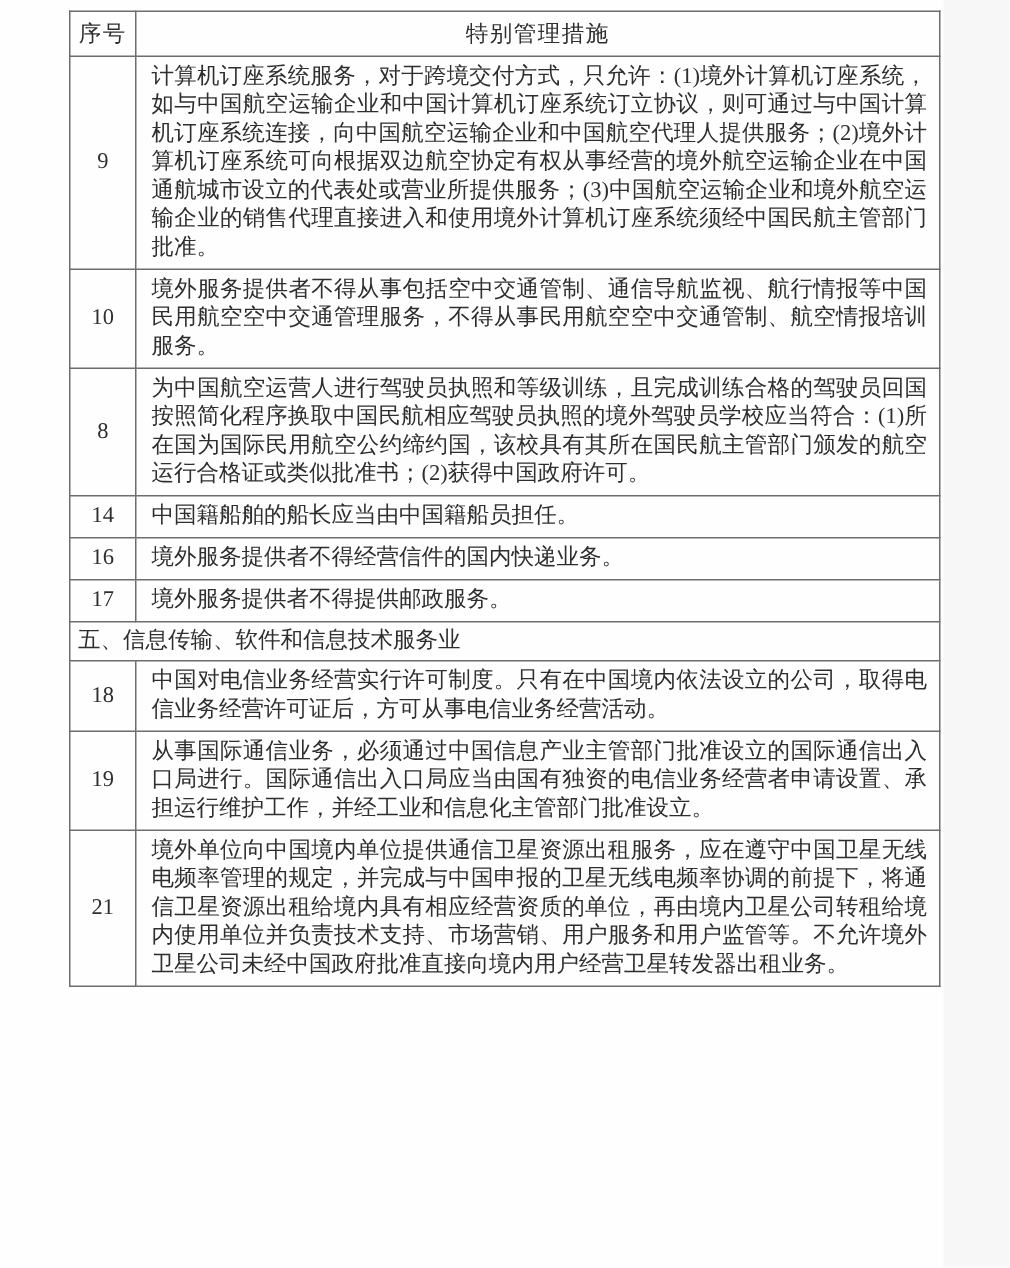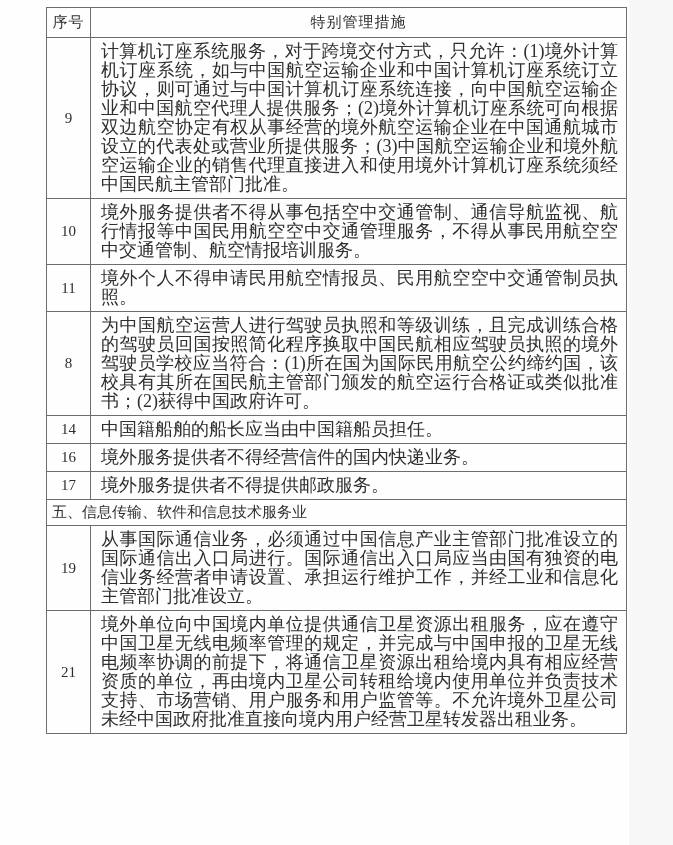--- a/index.html
+++ b/index.html
@@ -52,21 +52,21 @@
     padding: 5px 2px;
     letter-spacing: 1px;
   }
   td.no-cell {
     text-align: center;
     vertical-align: middle;
     font-size: 15px;
     padding: 2px;
   }
   td.measure-cell {
-    font-size: 18px;
+    font-size: 15px;
     line-height: 19px;
     text-align: justify;
     text-justify: inter-ideograph;
     padding: 4px 8px 4px 10px;
     vertical-align: middle;
     margin-top: 16px;
   }
   td.section-cell {
     font-size: 15px;
     line-height: 19px;
@@ -95,43 +95,43 @@
     <tbody id="rows">
         <tr>
           <td class="no-cell">9</td>
           <td class="measure-cell">计算机订座系统服务，对于跨境交付方式，只允许：(1)境外计算机订座系统，如与中国航空运输企业和中国计算机订座系统订立协议，则可通过与中国计算机订座系统连接，向中国航空运输企业和中国航空代理人提供服务；(2)境外计算机订座系统可向根据双边航空协定有权从事经营的境外航空运输企业在中国通航城市设立的代表处或营业所提供服务；(3)中国航空运输企业和境外航空运输企业的销售代理直接进入和使用境外计算机订座系统须经中国民航主管部门批准。</td>
         </tr>
         <tr>
           <td class="no-cell">10</td>
           <td class="measure-cell">境外服务提供者不得从事包括空中交通管制、通信导航监视、航行情报等中国民用航空空中交通管理服务，不得从事民用航空空中交通管制、航空情报培训服务。</td>
         </tr>
         <tr>
-          <td class="no-cell">11</td>
-          <td class="measure-cell">境外个人不得申请民用航空情报员、民用航空空中交通管制员执照。</td>
-        </tr>
-        <tr>
           <td class="no-cell">8</td>
           <td class="measure-cell">为中国航空运营人进行驾驶员执照和等级训练，且完成训练合格的驾驶员回国按照简化程序换取中国民航相应驾驶员执照的境外驾驶员学校应当符合：(1)所在国为国际民用航空公约缔约国，该校具有其所在国民航主管部门颁发的航空运行合格证或类似批准书；(2)获得中国政府许可。</td>
         </tr>
         <tr>
           <td class="no-cell">14</td>
           <td class="measure-cell">中国籍船舶的船长应当由中国籍船员担任。</td>
         </tr>
         <tr>
           <td class="no-cell">16</td>
           <td class="measure-cell">境外服务提供者不得经营信件的国内快递业务。</td>
         </tr>
         <tr>
           <td class="no-cell">17</td>
           <td class="measure-cell">境外服务提供者不得提供邮政服务。</td>
         </tr>
         <tr>
           <td class="section-cell" colspan="2">五、信息传输、软件和信息技术服务业</td>
         </tr>
         <tr>
+          <td class="no-cell">18</td>
+          <td class="measure-cell">中国对电信业务经营实行许可制度。只有在中国境内依法设立的公司，取得电信业务经营许可证后，方可从事电信业务经营活动。</td>
+        </tr>
+        <tr>
           <td class="no-cell">19</td>
           <td class="measure-cell">从事国际通信业务，必须通过中国信息产业主管部门批准设立的国际通信出入口局进行。国际通信出入口局应当由国有独资的电信业务经营者申请设置、承担运行维护工作，并经工业和信息化主管部门批准设立。</td>
         </tr>
         <tr>
           <td class="no-cell">21</td>
           <td class="measure-cell">境外单位向中国境内单位提供通信卫星资源出租服务，应在遵守中国卫星无线电频率管理的规定，并完成与中国申报的卫星无线电频率协调的前提下，将通信卫星资源出租给境内具有相应经营资质的单位，再由境内卫星公司转租给境内使用单位并负责技术支持、市场营销、用户服务和用户监管等。不允许境外卫星公司未经中国政府批准直接向境内用户经营卫星转发器出租业务。</td>
         </tr>
       </tbody>
   </table>
 </div>

